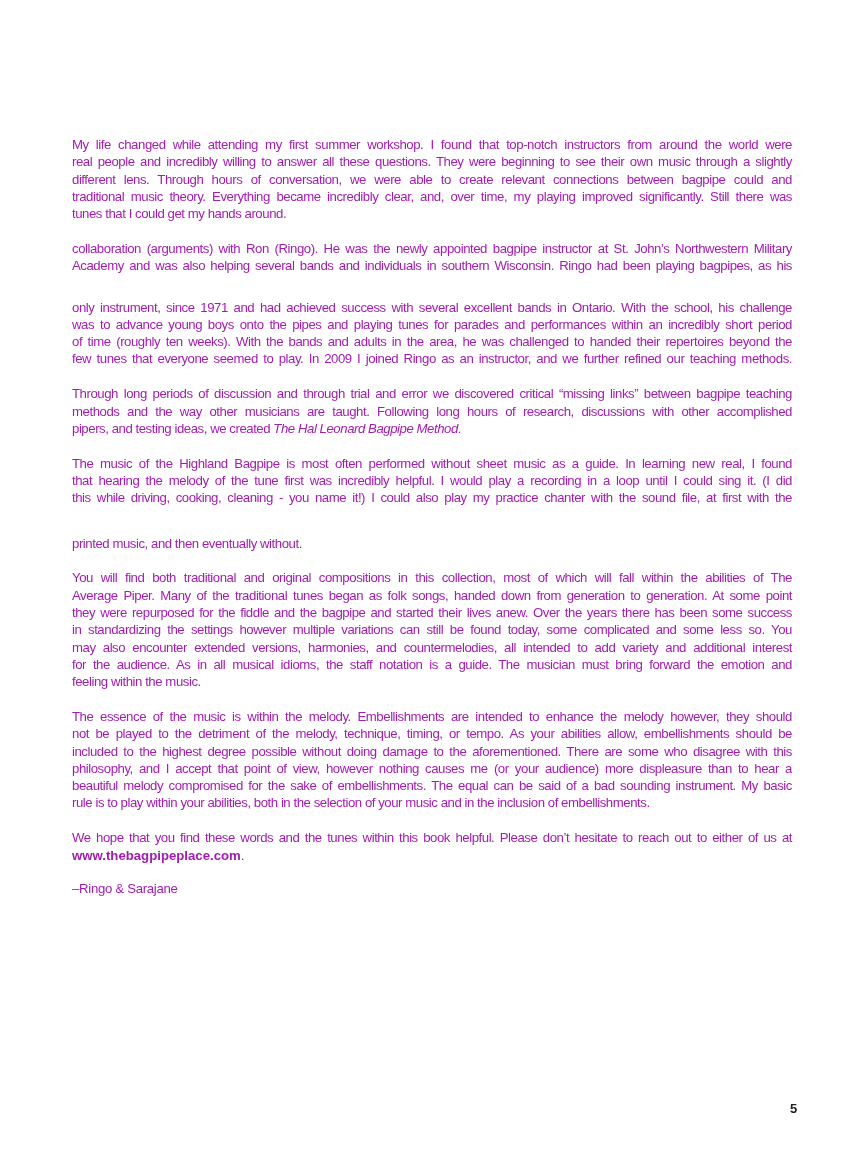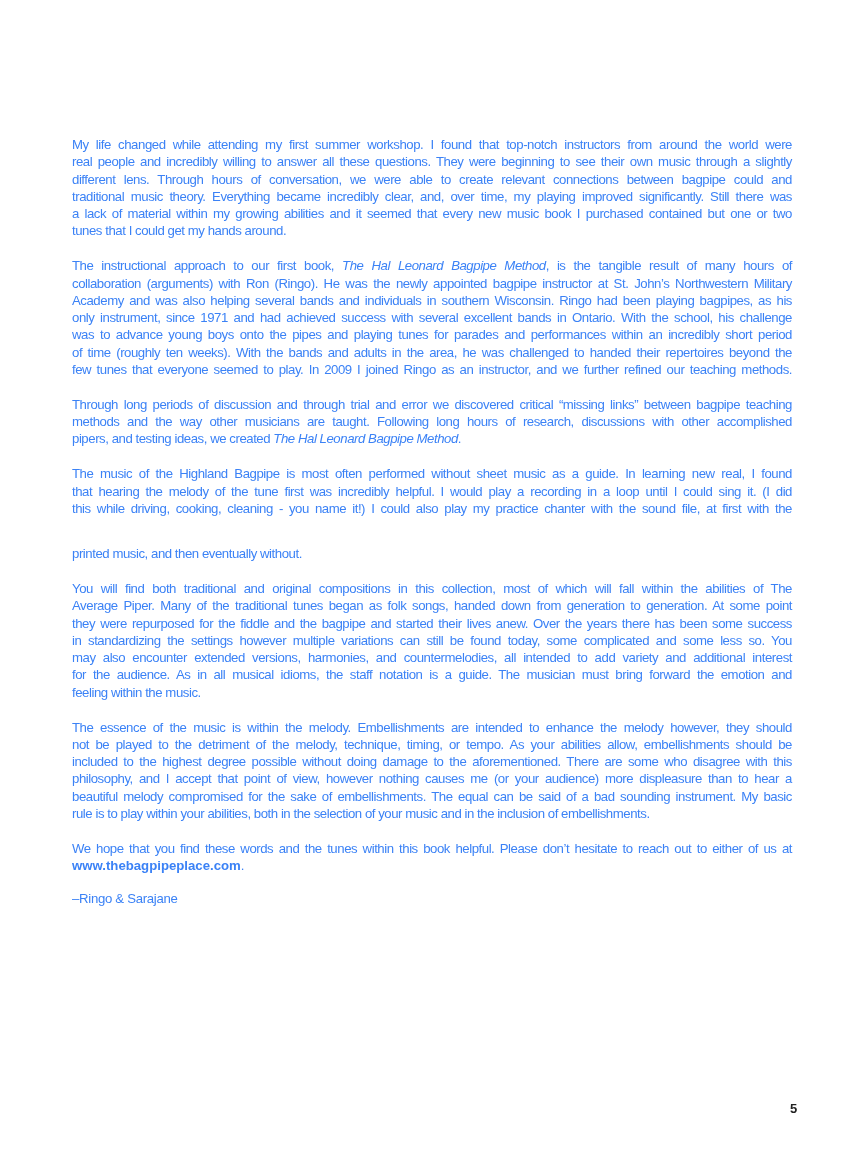--- a/index.html
+++ b/index.html
@@ -1,20 +1,20 @@
 <!DOCTYPE html>
 <html><head>
 <meta charset="utf-8">
 <style>
   html, body { margin: 0; padding: 0; background: #ffffff; }
   body { width: 864px; height: 1152px; position: relative; overflow: hidden; }
   .page {
     position: absolute; left: 72px; top: 136px; width: 720px;
     font-family: "Liberation Sans", sans-serif;
-    font-size: 13.2px; color: #3b82f6;
+    font-size: 13.2px; color: #a21caf;
     transform-origin: 0 0;
   }
   .para { margin: 0 0 17.5px 0; }
   .line {
     display: block; height: 17.3px; line-height: 17.3px;
     text-align: justify; text-align-last: justify;
     white-space: nowrap; overflow: visible;
     letter-spacing: -0.45px; word-spacing: 0px;
   }
   .line.last { text-align-last: left; }
@@ -31,29 +31,27 @@
 </head>
 <body>
 
 <div class="page">
 
   <div class="para">
     <span class="line" style="display: block; width: 720px;">My life changed while attending my first summer workshop. I found that top-notch instructors from around the world were</span>
     <span class="line" style="display: block; width: 720px;">real people and incredibly willing to answer all these questions. They were beginning to see their own music through a slightly</span>
     <span class="line" style="display: block; width: 720px;">different lens. Through hours of conversation, we were able to create relevant connections between bagpipe could and</span>
     <span class="line" style="display: block; width: 720px;">traditional music theory. Everything became incredibly clear, and, over time, my playing improved significantly. Still there was</span>
-    <span class="line" style="display: block; width: 720px;">a lack of material within my growing abilities and it seemed that every new music book I purchased contained but one or two</span>
     <span class="line last" style="display: block; width: 720px;">tunes that I could get my hands around.</span>
   </div>
 
   <div class="para">
-    <span class="line" style="display: block; width: 720px;"><span>The instructional approach to our first book, </span><em>The Hal Leonard Bagpipe Method</em><span>, is the tangible result of many hours of</span></span>
     <span class="line" style="display: block; width: 720px;">collaboration (arguments) with Ron (Ringo). He was the newly appointed bagpipe instructor at St. John’s Northwestern Military</span>
     <span class="line" style="display: block; width: 720px;">Academy and was also helping several bands and individuals in southern Wisconsin. Ringo had been playing bagpipes, as his</span>
-    <span class="line" style="display: block; width: 720px;">only instrument, since 1971 and had achieved success with several excellent bands in Ontario. With the school, his challenge</span>
+    <span class="line" style="display: block; width: 720px; margin-top: 24px;">only instrument, since 1971 and had achieved success with several excellent bands in Ontario. With the school, his challenge</span>
     <span class="line" style="display: block; width: 720px;">was to advance young boys onto the pipes and playing tunes for parades and performances within an incredibly short period</span>
     <span class="line" style="display: block; width: 720px;">of time (roughly ten weeks). With the bands and adults in the area, he was challenged to handed their repertoires beyond the</span>
     <span class="line" style="display: block; width: 720px;">few tunes that everyone seemed to play. In 2009 I joined Ringo as an instructor, and we further refined our teaching methods.</span>
   </div>
 
   <div class="para">
     <span class="line" style="display: block; width: 720px;">Through long periods of discussion and through trial and error we discovered critical “missing links” between bagpipe teaching</span>
     <span class="line" style="display: block; width: 720px;">methods and the way other musicians are taught. Following long hours of research, discussions with other accomplished</span>
     <span class="line last" style="display: block; width: 720px;"><span>pipers, and testing ideas, we created </span><em>The Hal Leonard Bagpipe Method</em><span>.</span></span>
   </div>

